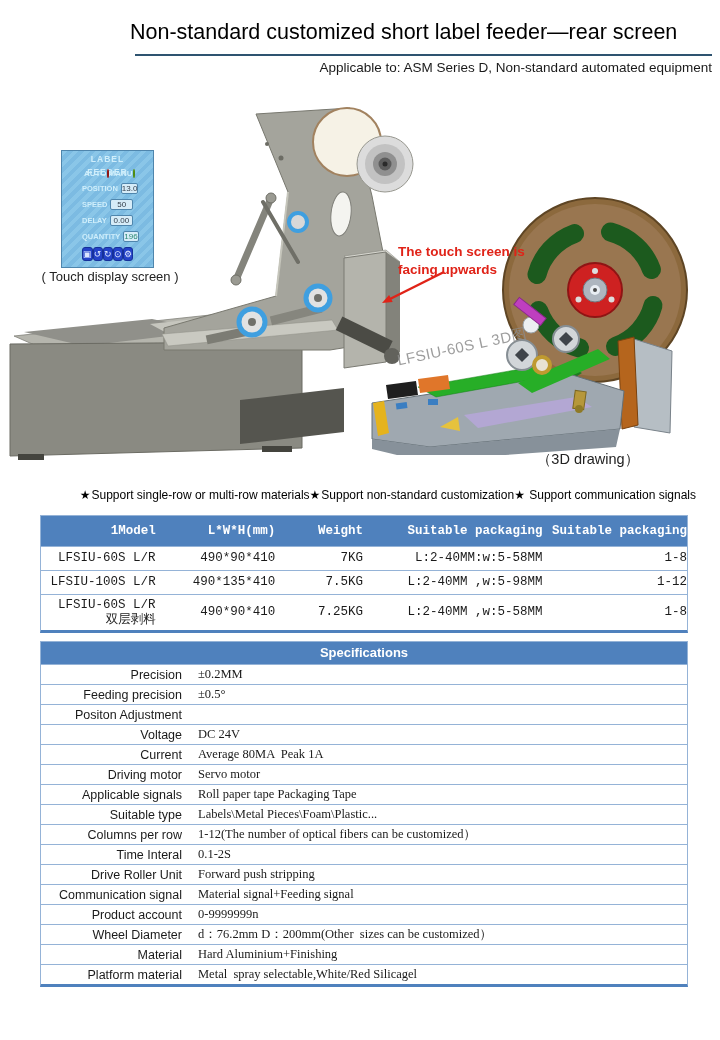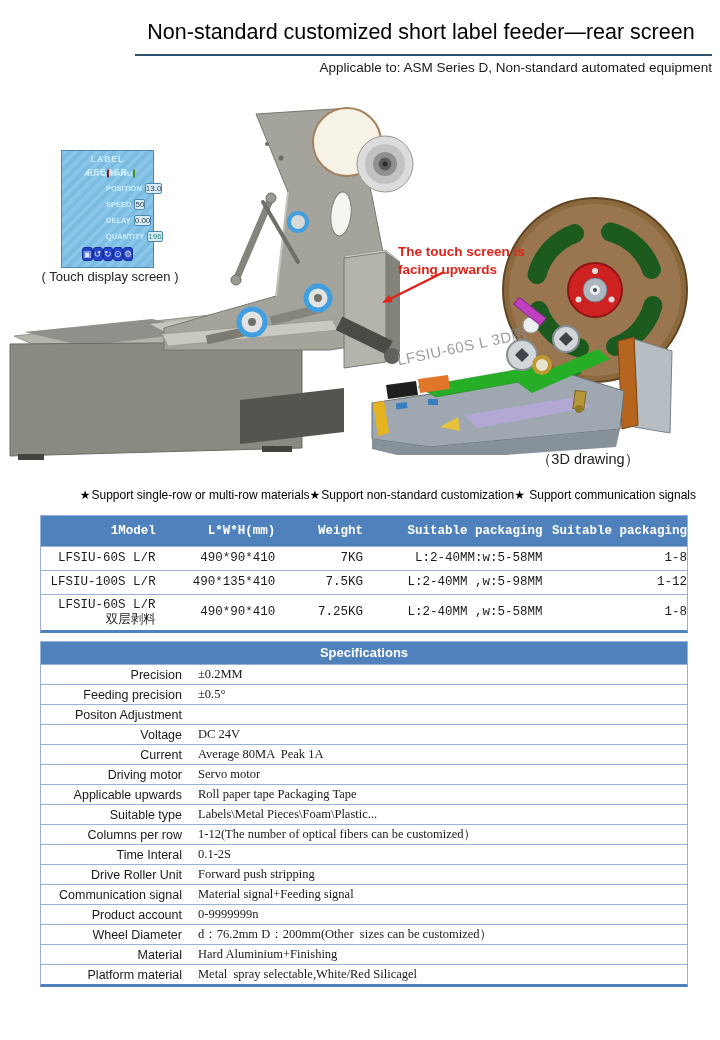--- a/index.html
+++ b/index.html
@@ -2,39 +2,39 @@
 <html><head>
 <meta charset="utf-8">
 <style>
   * { margin:0; padding:0; box-sizing:border-box; }
   html,body { width:720px; height:1040px; background:#ffffff;
     font-family:"Liberation Sans", sans-serif; color:#111; }
   .abs { position:absolute; }
   #page { position:relative; width:720px; height:1040px; overflow:hidden; background:#fff; }
 
   
-  .title { left:130px; top:20px; width:582px; text-align:center;
+  .title { left:130px; top:20px; width:582px; 
     font-size:21.5px; color:#000; }
   .title-underline { left:135px; top:54px; width:577px; height:2px; background:#2e5370; }
   .subtitle { right:8px; top:60px; font-size:13.5px; color:#1a1a1a; }
 
   
   .tscreen { left:61px; top:150px; width:93px; height:118px;
     border:1px solid #4f86ad;
     background:repeating-linear-gradient(135deg,#8ac6e8 0 4px,#7cbbe2 4px 8px);
     padding:2px 20px; }
   .ts-title { text-align:center; font-size:8.5px; font-weight:bold; color:#cfeefb;
     letter-spacing:1px; height:13px; line-height:13px; }
   .ts-mode { display:flex; align-items:center; justify-content:space-between;
     height:14px; padding:0 2px; }
   .ts-mode-label { font-size:8px; font-weight:bold; color:#cfeefb; }
   .dot { width:9px; height:9px; border-radius:50%; display:inline-block; }
   .dot-red { background:#e03030; border:1px solid #8d1212; }
   .dot-green { background:#7ed321; border:1px solid #4e8a10; }
-  .ts-row { display:flex; align-items:center; height:16px;margin-left:24px; }
+  .ts-row { display:flex; align-items:center; height:16px; }
   .ts-label { width:40px; font-size:7.5px; font-weight:bold; color:#cfeefb; text-align:right; }
   .ts-box { margin-left:3px; width:58px; height:11px; background:#d6ecf8;
     border:1px solid #4f86ad; border-radius:2px; font-size:8px; color:#35404d;
     text-align:center; line-height:10px; }
   .ts-row:nth-of-type(6) .ts-box { color:#2e8b74; }
   .ts-buttons { display:flex; justify-content:space-between; margin-top:3px; }
   .ts-btn { width:15px; height:14px; background:#2443c8; border:1px solid #16309a;
     border-radius:3px; color:#dce6ff; font-size:9px; text-align:center; line-height:13px; }
   .ts-caption { left:20px; top:269px; width:180px; text-align:center; font-size:13px; color:#222; }
 
@@ -296,21 +296,21 @@
       </div>
     <div class="spec-row">
         <div class="spec-label">Current</div>
         <div class="spec-value">Average 80MA  Peak 1A</div>
       </div>
     <div class="spec-row">
         <div class="spec-label">Driving motor</div>
         <div class="spec-value">Servo motor</div>
       </div>
     <div class="spec-row">
-        <div class="spec-label">Applicable upwards</div>
+        <div class="spec-label">Applicable signals</div>
         <div class="spec-value">Roll paper tape Packaging Tape</div>
       </div>
     <div class="spec-row">
         <div class="spec-label">Suitable type</div>
         <div class="spec-value">Labels\Metal Pieces\Foam\Plastic...</div>
       </div>
     <div class="spec-row">
         <div class="spec-label">Columns per row</div>
         <div class="spec-value">1-12(The number of optical fibers can be customized）</div>
       </div>

